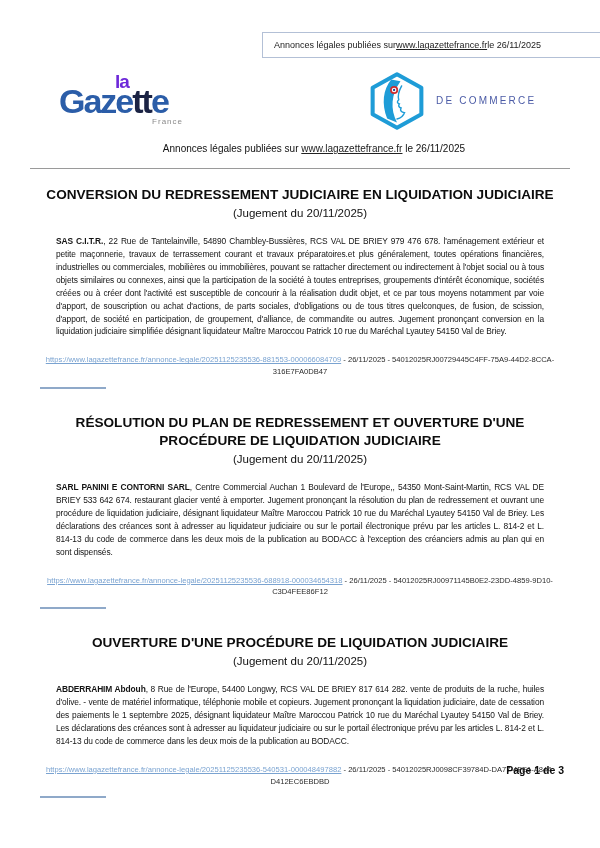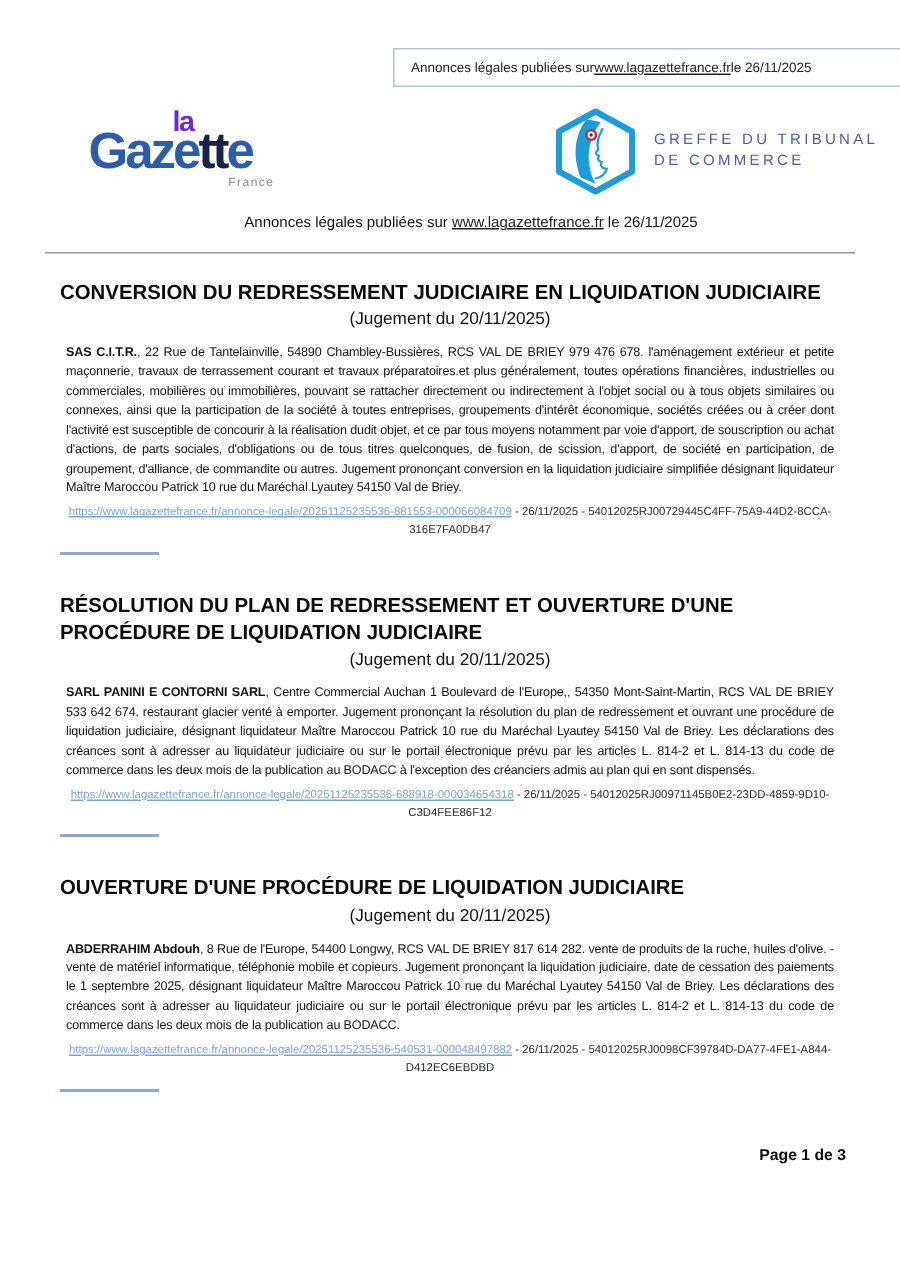--- a/index.html
+++ b/index.html
@@ -23,23 +23,23 @@
   
   .greffe{position:absolute;top:72px;left:368px;display:flex;align-items:center;}
   .greffe-text{margin-left:10px;font-size:10px;letter-spacing:2.2px;color:#4b5ba6;line-height:14px;font-weight:500;white-space:nowrap;}
   .greffe-city{font-weight:bold;color:#3c5fbd;letter-spacing:3px;}
   
   .pub-line{position:absolute;top:143px;left:0;right:0;text-align:center;font-size:10px;color:#111;padding-left:28px;}
   .header-rule{position:absolute;top:168px;left:30px;right:30px;border-top:1px solid #9a9a9a;}
   
   .content{position:absolute;top:186px;left:40px;right:40px;}
   .announcement{margin-bottom:25px;}
-  .ann-title{font-size:13.6px;font-weight:bold;line-height:1.35;color:#0d0d0d;margin:0 0 3px 0;}
+  .ann-title{font-size:13.6px;font-weight:bold;text-align:center;line-height:1.35;color:#0d0d0d;margin:0 0 3px 0;}
   .ann-sub{font-size:11.5px;text-align:center;margin:0 0 9px 0;color:#111;}
-  .ann-body{font-size:8.4px;line-height:1.53;text-align:justify;color:#141414;letter-spacing:-0.1px;margin:4px;}
+  .ann-body{font-size:8.4px;line-height:1.53;text-align:justify;color:#141414;letter-spacing:-0.1px;margin:16px;}
   .ann-lead{font-weight:bold;}
   .ann-linkrow{font-size:7.6px;line-height:1.55;text-align:center;margin-top:3px;color:#2b2b2b;}
   .ann-linkrow a{color:#7aa3d1;text-decoration:underline;cursor:pointer;word-break:break-all;}
   .ann-divider{width:66px;border:none;border-top:2px solid #8fa9c9;margin:9px 0 0 0;}
   
   .footer{position:absolute;top:764px;right:36px;font-size:10.5px;font-weight:bold;color:#0d0d0d;}
 </style>
 </head>
 <body>
 
@@ -58,21 +58,20 @@
 <div class="greffe">
   <svg viewBox="0 0 100 100" width="58" height="58">
     <polygon points="50,4 92,27 92,73 50,96 8,73 8,27" fill="#ffffff" stroke="#1e9cd7" stroke-width="7" stroke-linejoin="round"></polygon>
     <path d="M40,13 C26,30 23,55 33,80 L50,87 C38,64 40,38 56,16 Z" fill="#1e9cd7"></path>
     <path d="M58,24 C53,33 51,41 53,48 C49,52 51,54 54,55 C52,58 53,61 57,62 C55,66 57,70 63,70 C61,76 56,80 50,81" fill="none" stroke="#1e9cd7" stroke-width="2.5" stroke-linecap="round"></path>
     <circle cx="45" cy="31" r="7" fill="#cf2e2e"></circle>
     <circle cx="45" cy="31" r="4" fill="#ffffff"></circle>
     <circle cx="45" cy="31" r="2" fill="#1e3f8f"></circle>
   </svg>
   <div class="greffe-text">
-    <div>GREFFE DU TRIBUNAL</div>
     <div>DE COMMERCE</div>
   </div>
 </div>
 
 <div class="pub-line">
   <span>Annonces légales publiées sur </span><a>www.lagazettefrance.fr</a><span> le 26/11/2025</span>
 </div>
 <div class="header-rule"></div>
 
 <div class="content">

